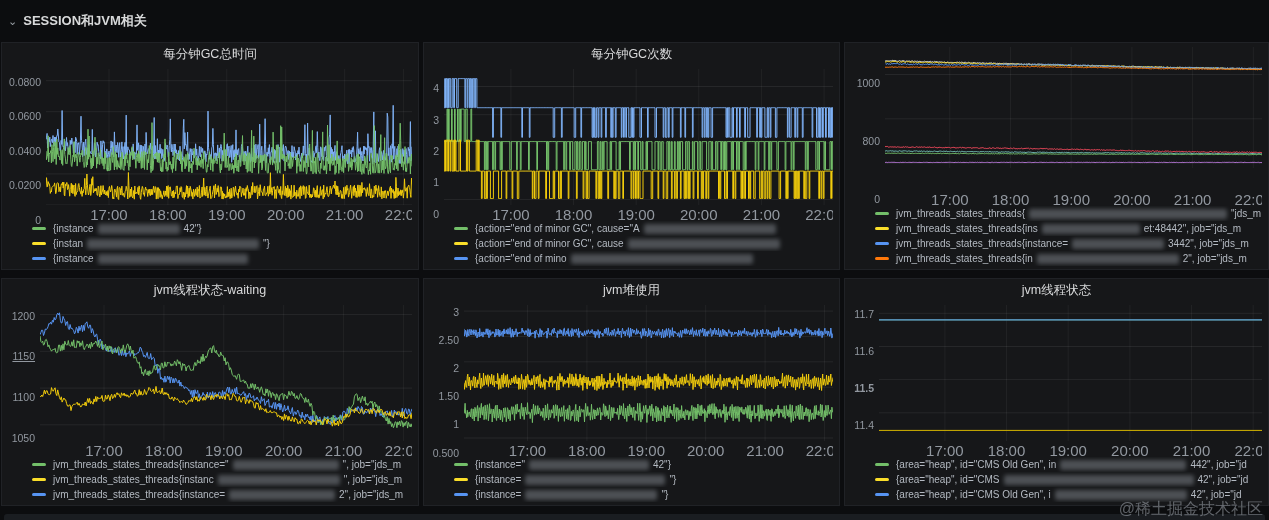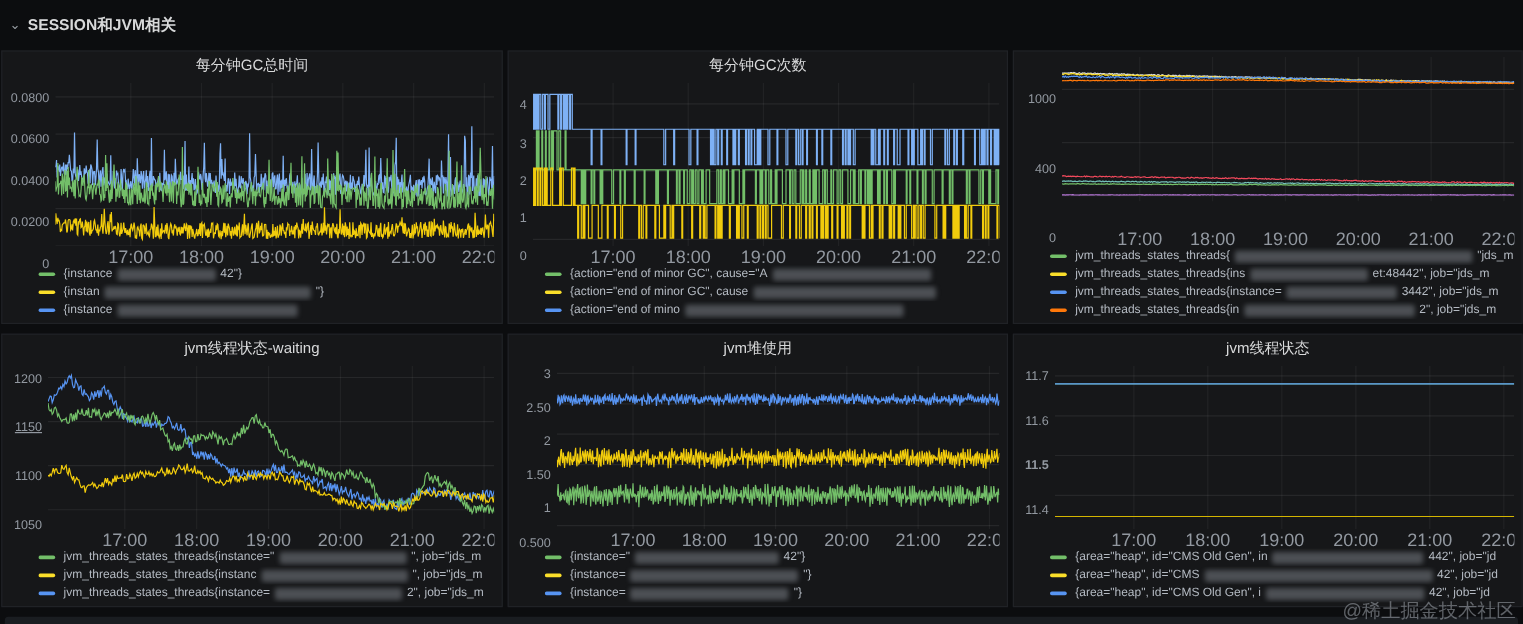--- a/index.html
+++ b/index.html
@@ -162,21 +162,21 @@
           <span class="dash" style="background: rgb(87, 148, 242);"></span>
           <span class="ltext">{action="end of mino</span>
           <span class="blurbox" style="width: 182px;"></span>
         </div>
       </div>
   </div>
   <div class="panel">
     <div class="chart-zone">
       <div class="yaxis" style="width: 38px;">
           <span class="ylab" style="top: 95.97%;">0</span>
-          <span class="ylab" style="top: 59.34%;">400</span>
+          <span class="ylab" style="top: 59.34%;">800</span>
           <span class="ylab" style="top: 22.71%;">1000</span>
         </div>
       <div class="plotcol">
         <div class="plot">
             <svg width="377" height="121">
               <line x1="0" x2="377" y1="116.1" y2="116.1" stroke="rgba(255,255,255,0.07)"></line>
               <line x1="0" x2="377" y1="71.8" y2="71.8" stroke="rgba(255,255,255,0.07)"></line>
               <line x1="0" x2="377" y1="27.5" y2="27.5" stroke="rgba(255,255,255,0.07)"></line>
               <line x1="64.8" x2="64.8" y1="0" y2="121" stroke="rgba(255,255,255,0.05)"></line>
               <line x1="125.5" x2="125.5" y1="0" y2="121" stroke="rgba(255,255,255,0.05)"></line>

